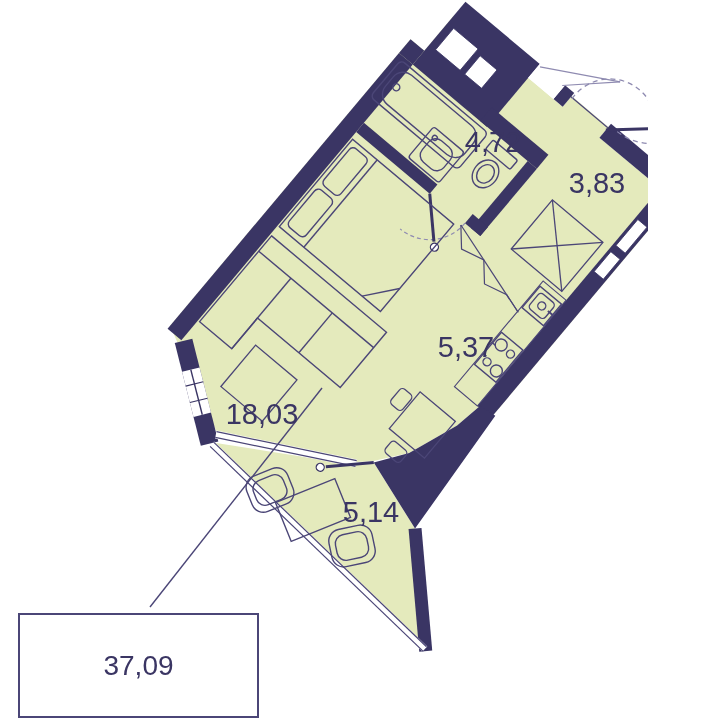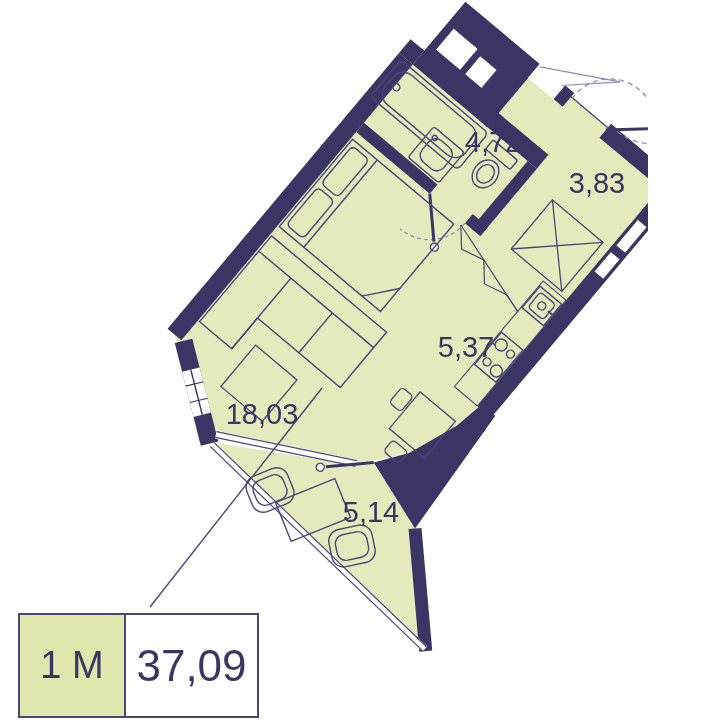--- a/index.html
+++ b/index.html
@@ -6,21 +6,21 @@
   .stage{position:relative;width:648px;height:725px;background:#ffffff;overflow:hidden;
          font-family:"Liberation Sans", sans-serif;}
   svg{position:absolute;left:0;top:0;}
   .area-label{fill:#3a3563;font-size:29px;font-family:"Liberation Sans",sans-serif;}
   .legend{position:absolute;left:18px;top:613px;width:237px;height:101px;
           border:2px solid #4b4677;display:flex;background:#ffffff;box-sizing:content-box;}
   .legend-left{width:104px;background:#dfe7ac;border-right:2px solid #4b4677;
                display:flex;align-items:center;justify-content:center;
                color:#3a3563;font-size:38px;}
   .legend-right{flex:1;display:flex;align-items:center;justify-content:center;
-                color:#3a3563;font-size:44px;}
+                color:#3a3563;font-size:28px;}
 </style>
 </head>
 <body>
 
 <div class="stage">
 
 <svg width="725" height="725" viewBox="0 0 725 725">
 
   <g transform="translate(467,3) rotate(40)">
 
@@ -182,17 +182,16 @@
   <line x1="150" y1="607" x2="322" y2="388" stroke="#4b4677" stroke-width="1.4"></line>
 
   <text class="area-label" text-anchor="middle" x="493" y="152">4,72</text>
   <text class="area-label" text-anchor="middle" x="597" y="193">3,83</text>
   <text class="area-label" text-anchor="middle" x="466" y="357">5,37</text>
   <text class="area-label" text-anchor="middle" x="262" y="424">18,03</text>
   <text class="area-label" text-anchor="middle" x="371" y="522">5,14</text>
 </svg>
 
 <div class="legend">
-  <div class="legend-left">1 М</div>
   <div class="legend-right">37,09</div>
 </div>
 
 </div>
 
 </body></html>

